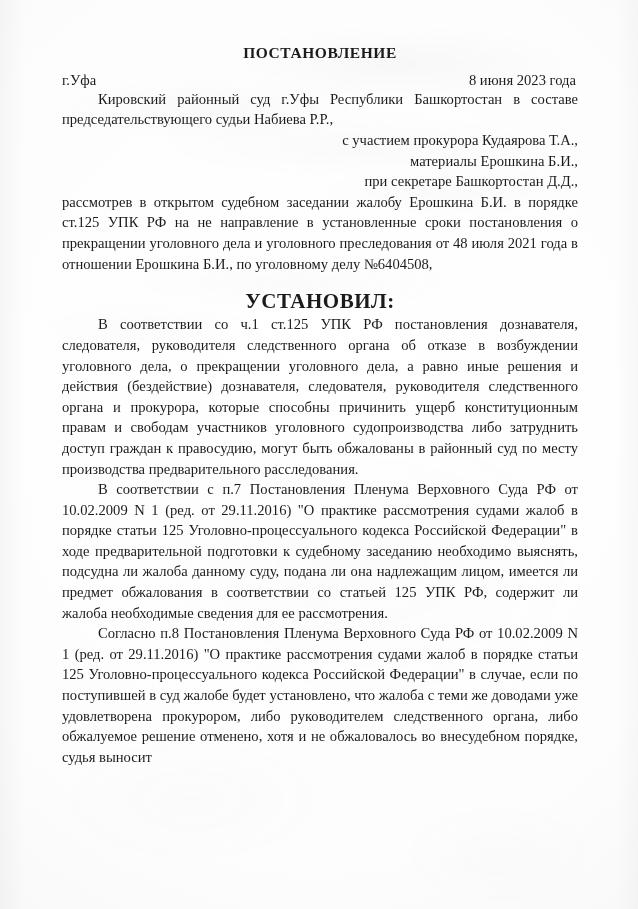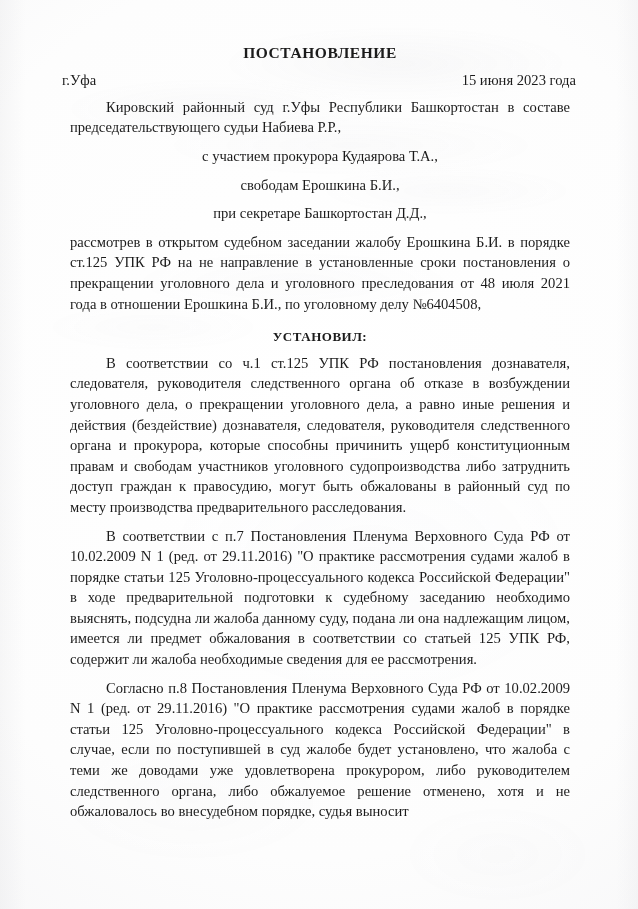--- a/index.html
+++ b/index.html
@@ -98,46 +98,46 @@
     white-space: nowrap;
     text-align: right;
   }
 
   .place-date-row .date {
     white-space: nowrap;
     padding-right: 2px;
   }
 
   p.body-par {
-    margin: 8px;
+    margin: 0;
     font-size: 14.6px;
     line-height: 20.6px;
     text-align: justify;
     text-justify: inter-word;
     hyphens: none;
   }
 
   p.indent {
     text-indent: 36px;
   }
 
   .gap-lg { margin-top: 19px; }
   .gap-md { margin-top: 13px; }
   .gap-sm { margin-top: 2px; }
 
   
   p.flush {
-    text-align: center;
+    text-align: right;
     text-indent: 0;
   }
 
   .section-head {
     margin: 15px 0 0 0;
     text-align: center;
-    font-size: 13px;
+    font-size: 21px;
     font-weight: bold;
     letter-spacing: 0.5px;
     line-height: 1.2;
   }
 
   
   .content p,
   .content h1,
   .content h2 {
     -webkit-font-smoothing: antialiased;
@@ -151,28 +151,28 @@
   <div class="scan-noise"></div>
   <div class="gutter-shade"></div>
   <div class="edge-shade-right"></div>
 
   <div class="content">
 
     <h1 class="doc-title">ПОСТАНОВЛЕНИЕ</h1>
 
     <div class="place-date-row">
       <span class="place">г.Уфа</span>
-      <span class="date">15 июня 2023 года</span>
+      <span class="date">8 июня 2023 года</span>
     </div>
 
     <p class="body-par indent gap-lg">Кировский районный суд г.Уфы Республики Башкортостан в составе председательствующего судьи Набиева Р.Р.,</p>
 
     <p class="body-par flush gap-sm">с участием прокурора  Кудаярова Т.А.,</p>
 
-    <p class="body-par flush gap-sm">свободам Ерошкина Б.И.,</p>
+    <p class="body-par flush gap-sm">материалы Ерошкина Б.И.,</p>
 
     <p class="body-par flush gap-sm">при секретаре Башкортостан Д.Д.,</p>
 
     <p class="body-par gap-md">рассмотрев в открытом судебном заседании жалобу Ерошкина Б.И. в порядке ст.125 УПК РФ на не направление в установленные сроки постановления о прекращении уголовного дела и уголовного преследования от 48 июля 2021 года в отношении Ерошкина Б.И., по уголовному делу №6404508,</p>
 
     <h2 class="section-head">УСТАНОВИЛ:</h2>
 
 
 
     <p class="body-par indent gap-md">В соответствии со ч.1 ст.125 УПК РФ постановления дознавателя, следователя, руководителя следственного органа об отказе в возбуждении уголовного дела, о прекращении уголовного дела, а равно иные решения и действия (бездействие) дознавателя, следователя, руководителя следственного органа и прокурора, которые способны причинить ущерб конституционным правам и свободам участников уголовного судопроизводства либо затруднить доступ граждан к правосудию, могут быть обжалованы в районный суд по месту производства предварительного расследования.</p>

